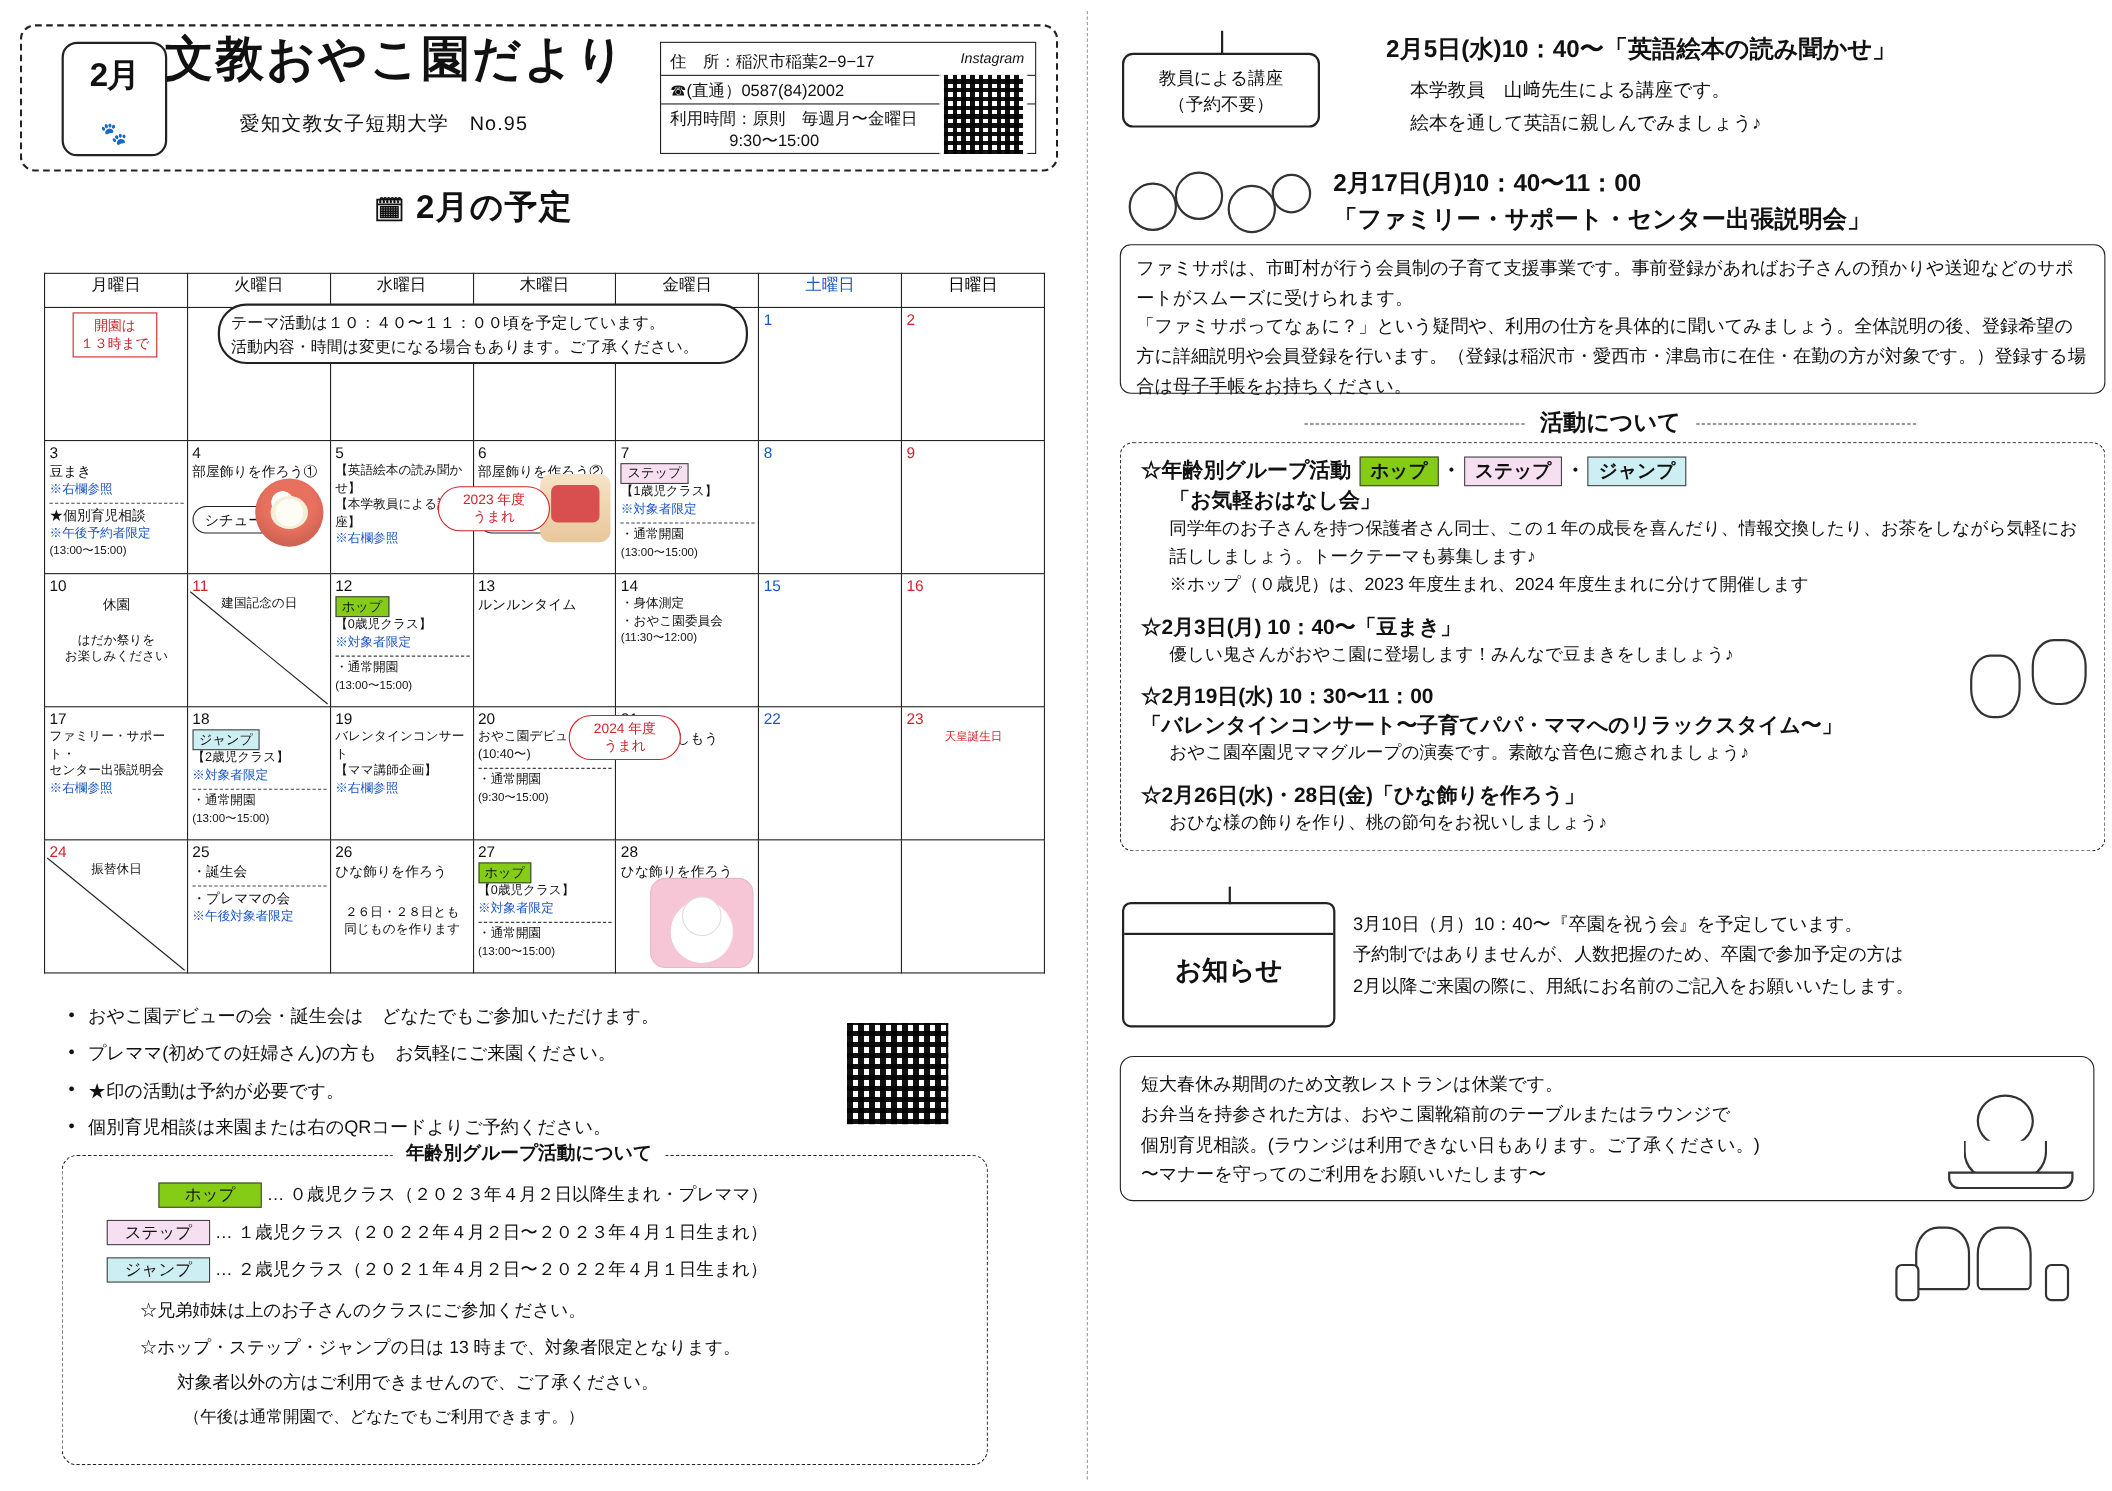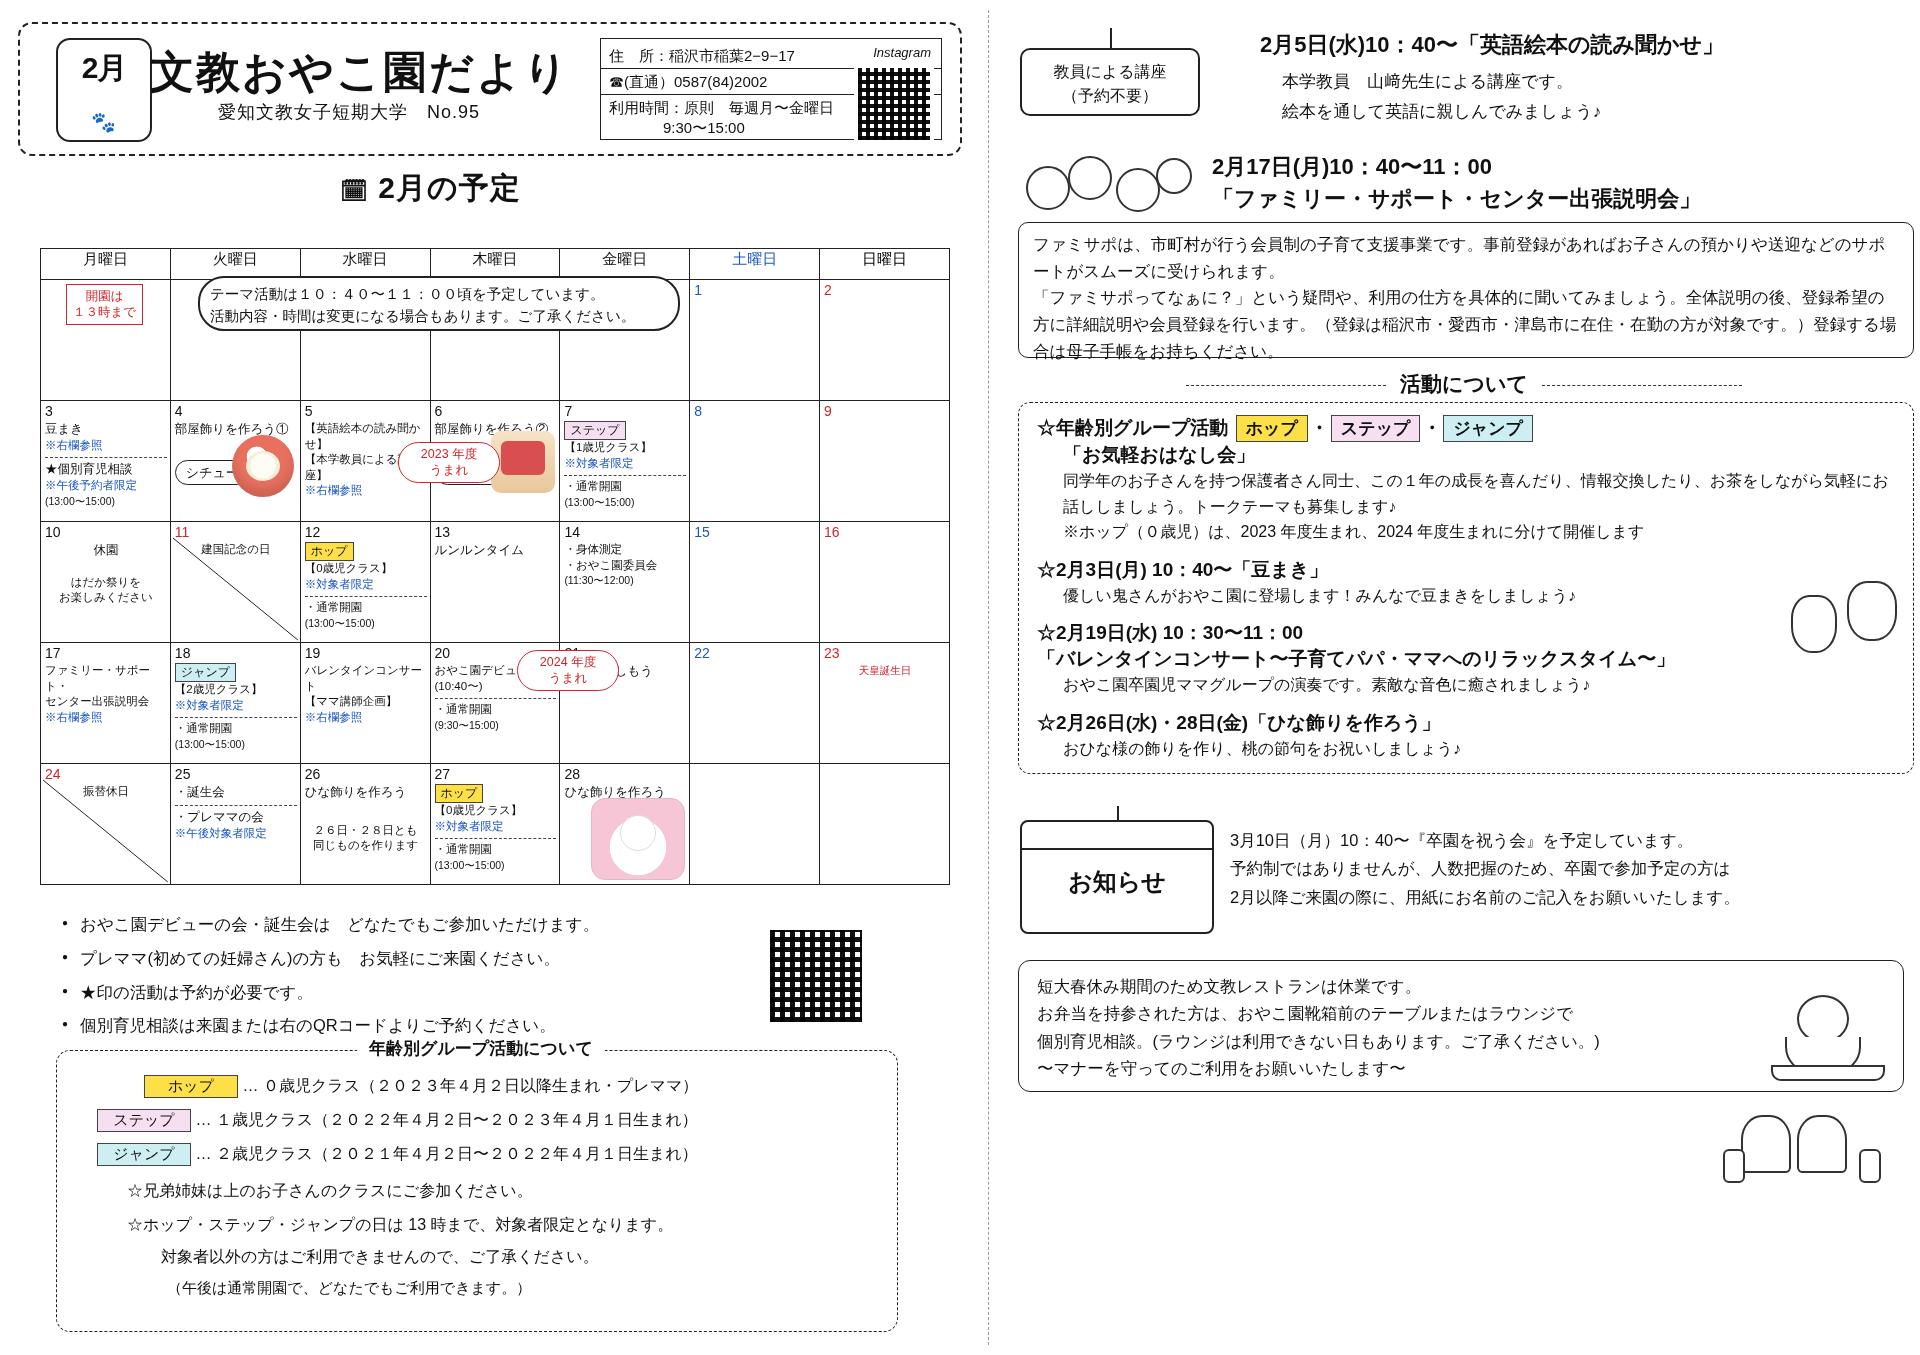--- a/index.html
+++ b/index.html
@@ -27,21 +27,21 @@
     border:2px solid #222;border-radius:14px;margin-left:16px;
   }
   .hdr-month .num{
     position:absolute;left:0;right:0;top:8px;text-align:center;
     font-size:30px;font-weight:bold;letter-spacing:-1px;
   }
   .hdr-month .paw{
     position:absolute;left:0;right:0;bottom:6px;text-align:center;font-size:20px;color:#333;
   }
   .hdr-title{
-    position:absolute;left:130px;top:19px;
+    position:absolute;left:130px;top:0;
     font-size:44px;font-weight:bold;letter-spacing:2px;
   }
   .hdr-sub{
     position:absolute;left:198px;top:76px;font-size:18px;letter-spacing:1px;
   }
   .hdr-info{
     position:absolute;left:580px;top:14px;width:340px;height:100px;
     border:1.5px solid #222;
   }
   .hdr-info .line{
@@ -86,21 +86,21 @@
   .cell-body{position:absolute;left:4px;right:3px;top:20px;font-size:12.5px;line-height:1.35;}
   .cc{display:block;}
   .ctr{text-align:center;}
   .small{font-size:11.5px;}
   .tiny{font-size:10.5px;}
   .red{color:#d2232a;}
   .blue{color:#1b56c4;}
   .dashline{border-top:1px dashed #444;margin:4px 0 3px 0;height:0;}
 
   .tag{display:inline-block;padding:0px 5px;border:1px solid #444;font-size:12px;line-height:17px;}
-  .tag-hop{background:#fde047;}
+  .tag-hop{background:#84cc16;}
   .tag-step{background:#f6dff0;}
   .tag-jump{background:#cdeef2;}
 
   .themebox{
     position:absolute;left:158px;top:7px;width:482px;height:55px;
     border:2px solid #222;border-radius:26px;background:#fff;z-index:5;
     font-size:14.5px;line-height:1.5;padding:6px 10px;box-sizing:border-box;
   }
   .redbox{
     display:inline-block;border:1.5px solid #d2232a;color:#d2232a;

